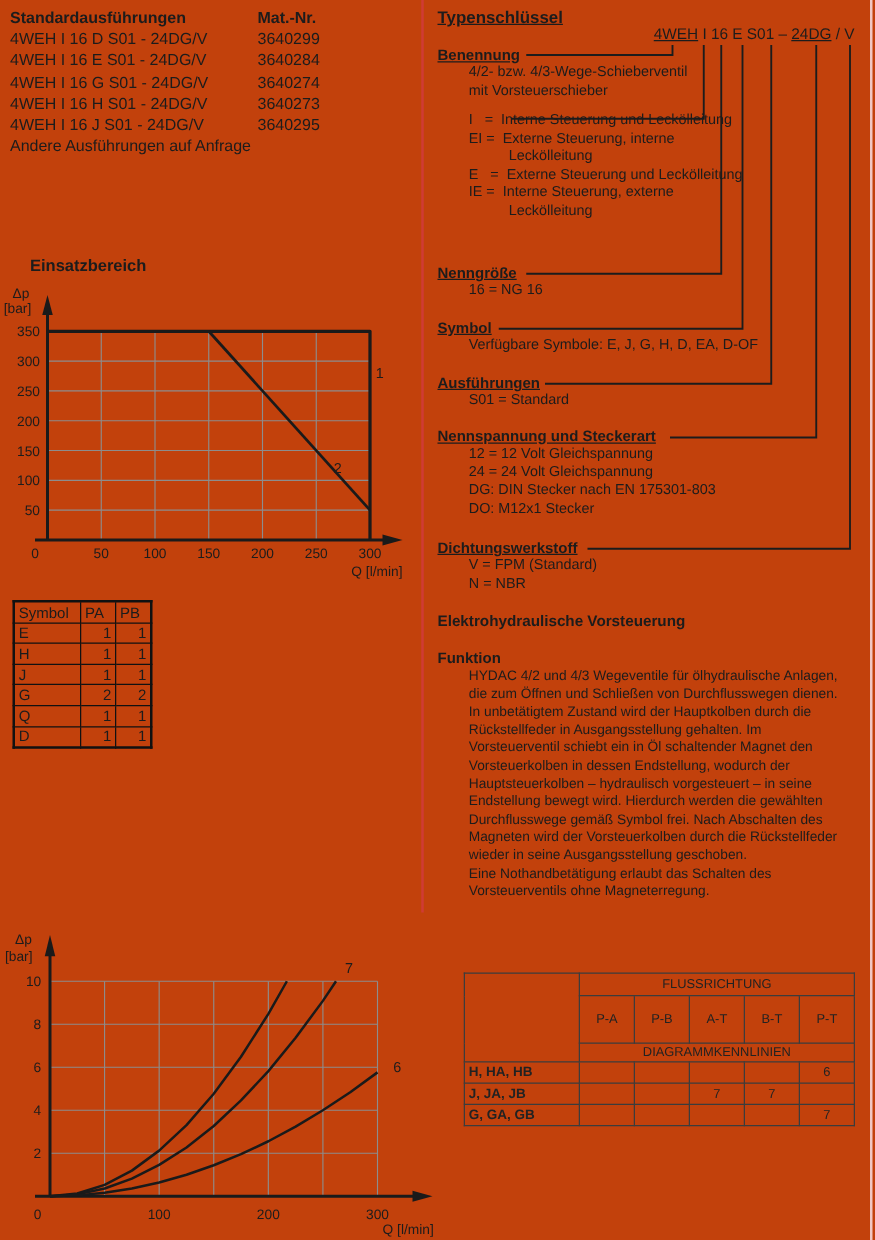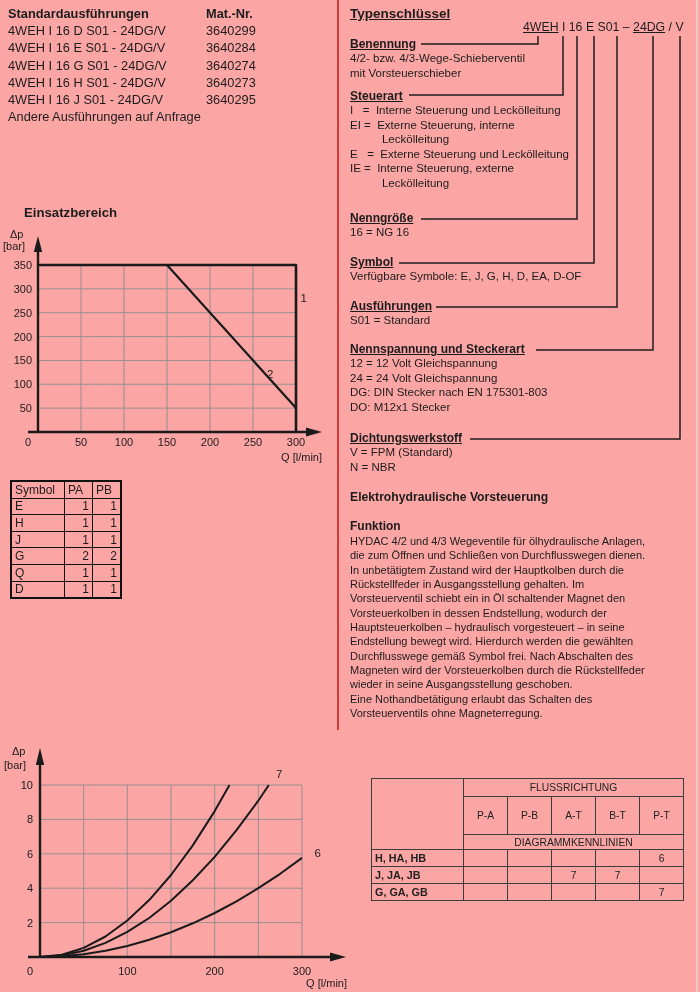--- a/index.html
+++ b/index.html
@@ -1,21 +1,21 @@
 <!DOCTYPE html>
 <html><head>
 <meta charset="utf-8">
 <style>
   html,body{margin:0;padding:0;background:#e8e8e8;}
-  #page{position:relative;width:700px;height:992px;background:#fca5a5;overflow:hidden;
+  #page{position:relative;width:700px;height:992px;background:#c2410c;overflow:hidden;
         font-family:"Liberation Sans","DejaVu Sans",sans-serif;color:#1c1c1c;}
   .abs{position:absolute;}
   .b{font-weight:bold;}
   .hd{font-weight:bold;text-decoration:underline;font-size:12px;}
-  .pre{white-space:pre;}
+  .pre{white-space:pre;margin-left:25px;}
   .body-txt{font-size:11.5px;line-height:14.6px;}
   .u{text-decoration:underline;}
   
   #products{left:8px;top:5px;font-size:12.8px;line-height:17.2px;}
   #products .row{display:flex;}
   #products .c1{width:198px;}
   
   table.symtab{border-collapse:collapse;border:2.5px solid #111;font-size:12px;}
   table.symtab td{border:1.4px solid #111;height:15.6px;padding:0 3px;}
   table.symtab .sc{width:46px;text-align:left;}
@@ -217,21 +217,20 @@
       <path d="M 653 36 V 350 H 536" fill="none" stroke="#1c1c1c" stroke-width="1.5"></path>
       <path d="M 680 36 V 439 H 470" fill="none" stroke="#1c1c1c" stroke-width="1.5"></path>
     </svg>
 
   <div class="abs" style="left:350px;top:37px;">
     <div class="hd">Benennung</div>
     <div class="body-txt pre">4/2- bzw. 4/3-Wege-Schieberventil
 mit Vorsteuerschieber</div>
   </div>
   <div class="abs" style="left:350px;top:89px;">
-    <div class="hd">Steuerart</div>
     <div class="body-txt pre">I   =  Interne Steuerung und Leckölleitung
 EI =  Externe Steuerung, interne
           Leckölleitung
 E   =  Externe Steuerung und Leckölleitung
 IE =  Interne Steuerung, externe
           Leckölleitung</div>
   </div>
   <div class="abs" style="left:350px;top:211px;">
     <div class="hd">Nenngröße</div>
     <div class="body-txt pre">16 = NG 16</div>

